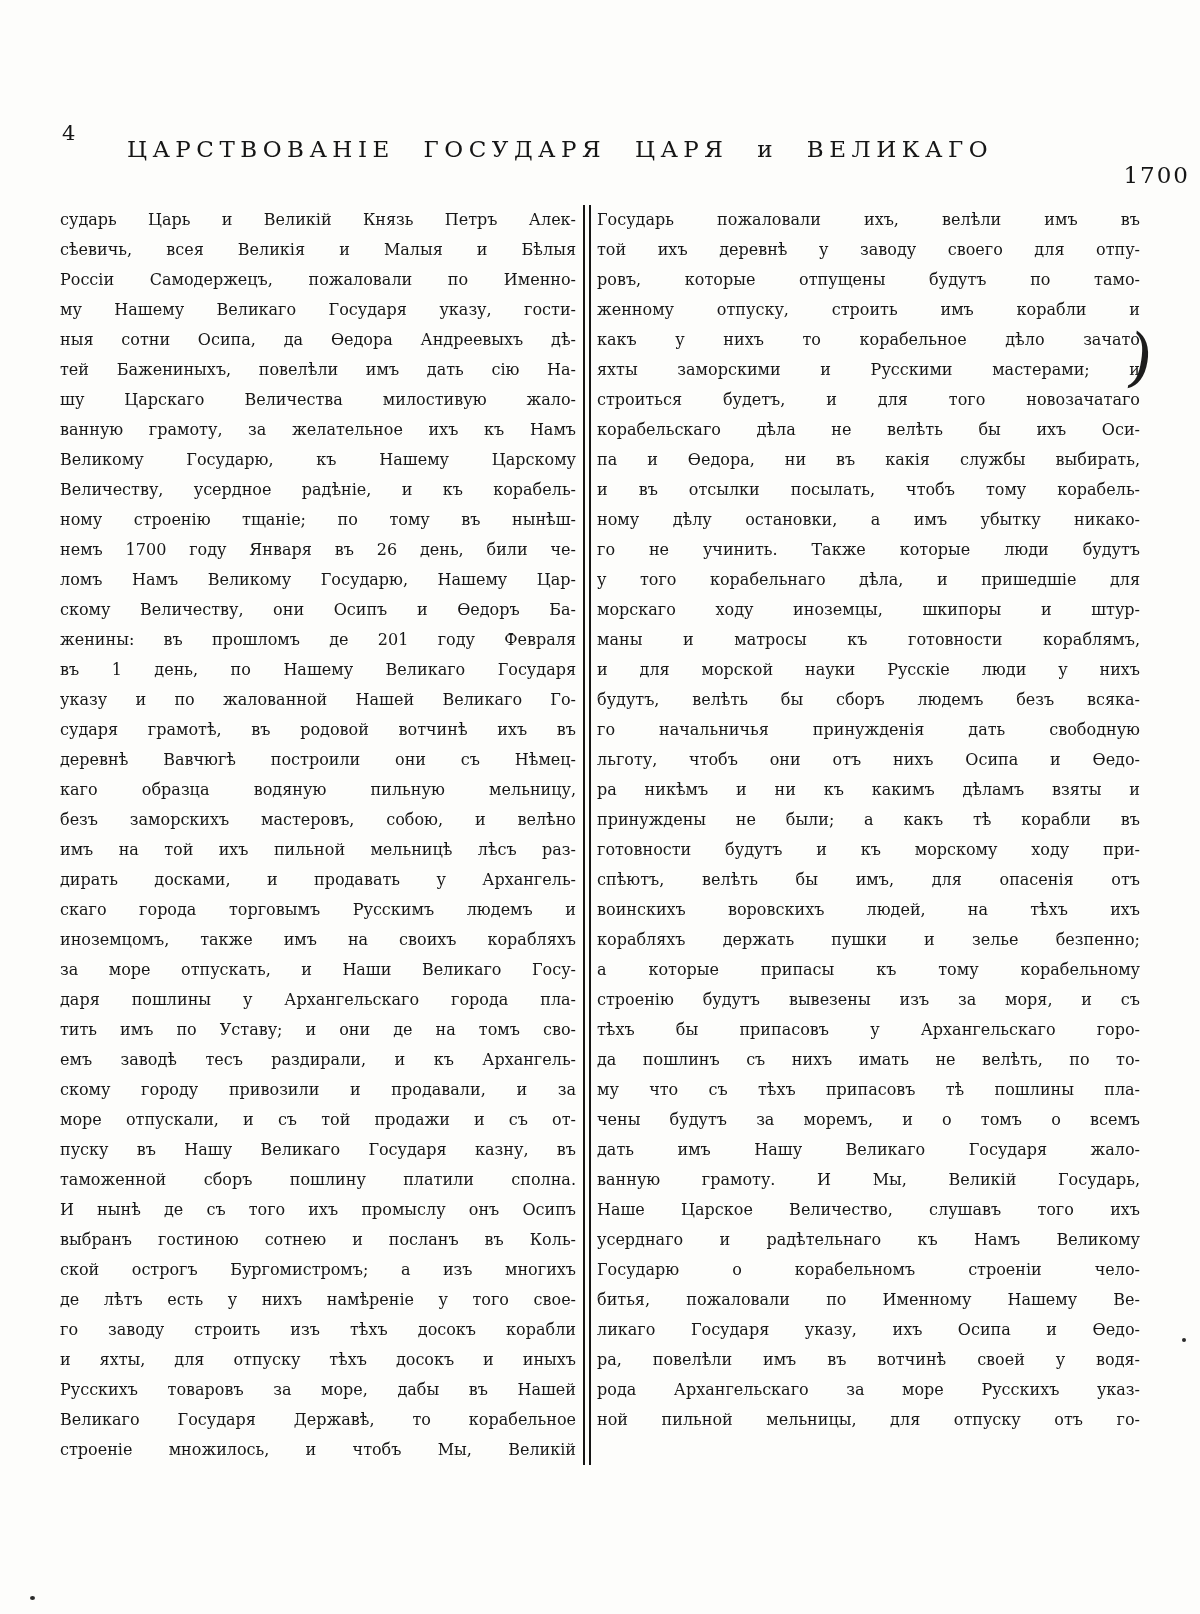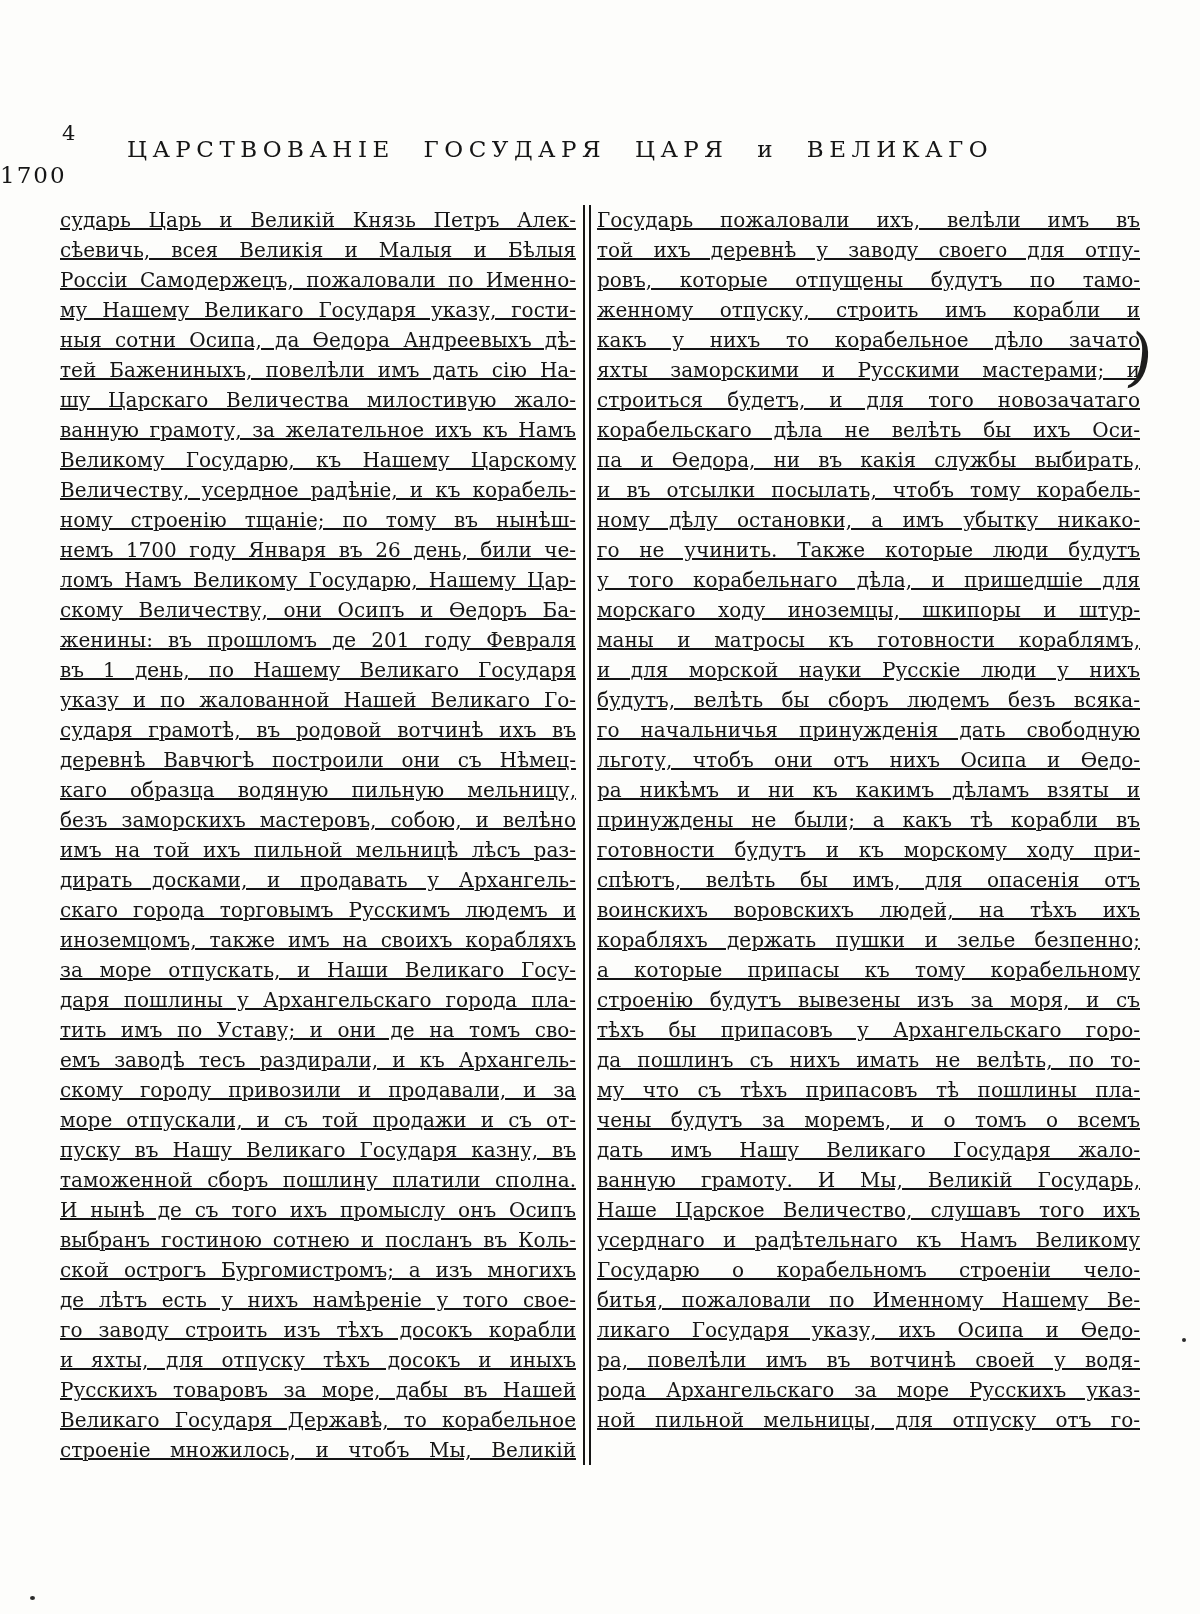--- a/index.html
+++ b/index.html
@@ -20,30 +20,30 @@
   .running-title {
     position: absolute; left: 0; right: 0; top: 118px;
     margin: 18px; padding-right: 80px;
     text-align: center;
     font-size: 23px; font-weight: normal;
     letter-spacing: 5.5px; word-spacing: 16px;
     white-space: nowrap;
   }
   .year {
     position: absolute; left: 0; right: 10px; top: 162px;
-    text-align: left;
+    text-align: right;
     font-size: 23px; letter-spacing: 2px;
   }
 
   .columns {
     position: absolute; left: 60px; top: 205px;
     width: 1080px;
     display: flex; align-items: stretch;
   }
-  .col { font-size: 20px; text-decoration: underline; }
+  .col { font-size: 16px; }
   .col.left  { width: 516px; }
   .col.right { flex: 1; }
   .line {
     height: 30px; line-height: 30px;
     text-align: justify; text-align-last: justify;
     overflow: hidden;
     white-space: normal;
   }
   .divider {
     width: 4px;

